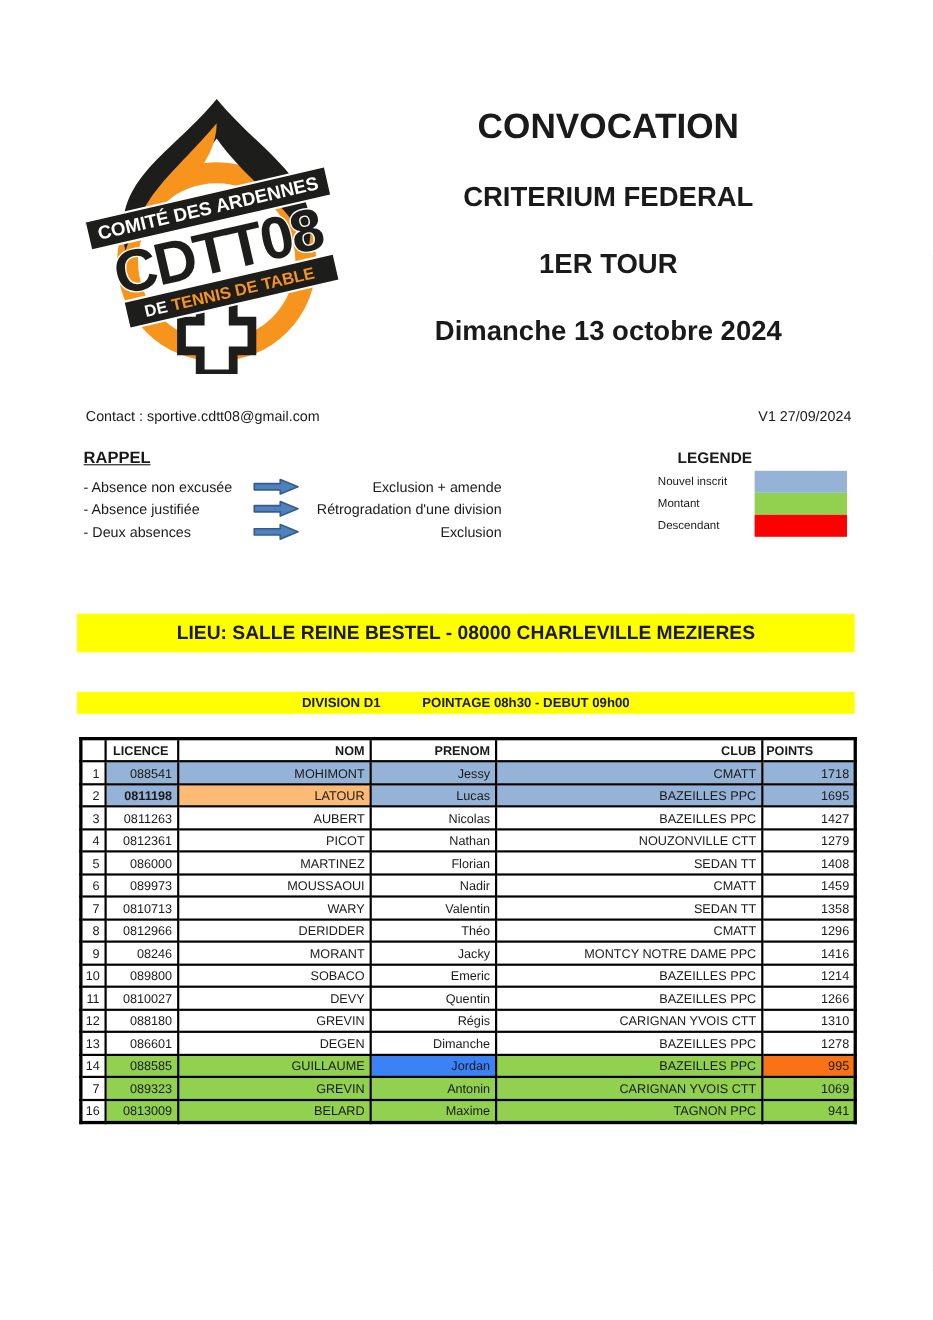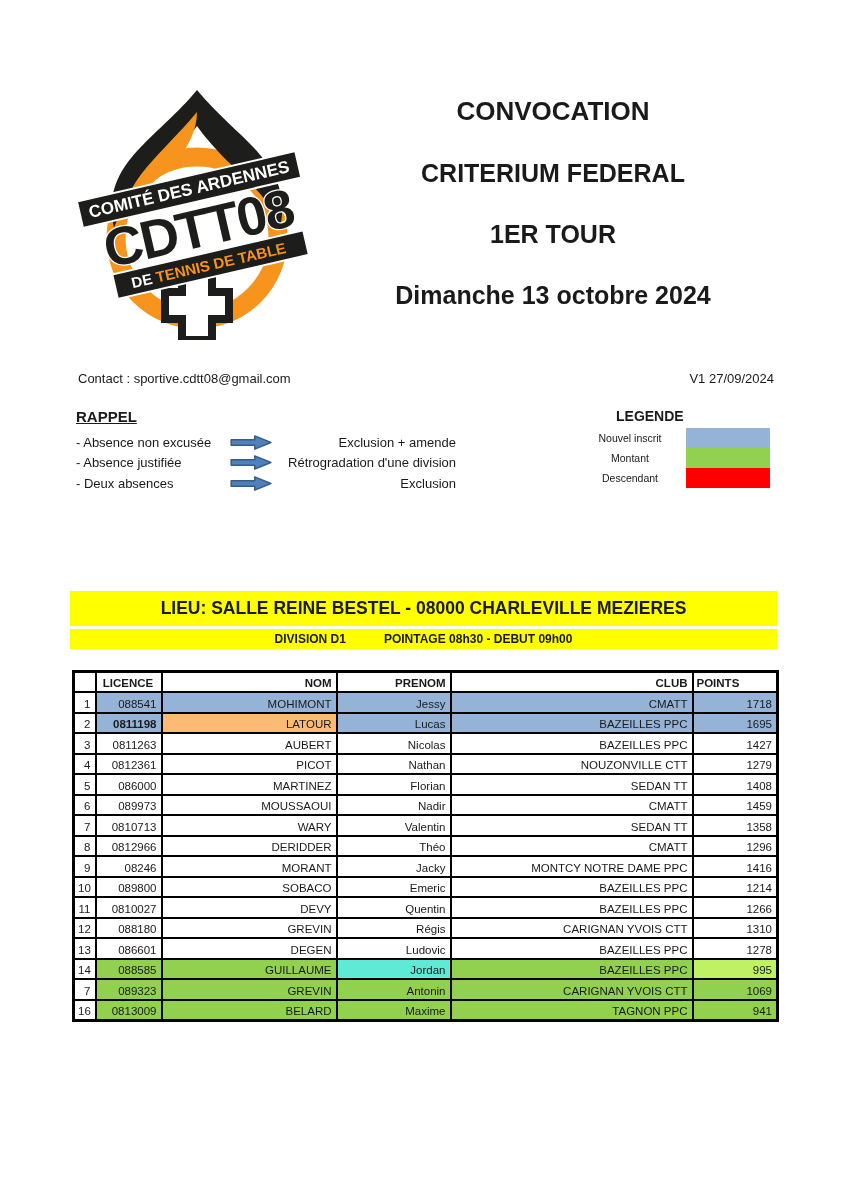--- a/index.html
+++ b/index.html
@@ -4,38 +4,38 @@
 <style>
   * { margin:0; padding:0; box-sizing:border-box; }
   html,body { background:#e9e9e9; }
   body { font-family:"Liberation Sans", sans-serif; color:#1a1a1a; }
   .page { position:relative; width:848px; height:1200px; background:#ffffff; margin:0 auto; overflow:hidden; }
 
   
   .logo-wrap { position:absolute; left:78px; top:78px; width:240px; height:262px; }
   .titles { position:absolute; left:330px; top:96px; width:446px; text-align:center; }
   .title-line { font-weight:bold; font-size:25px; letter-spacing:0px; margin-bottom:32px; }
-  .title-line:nth-child(1){ font-size:26px; }
+  .title-line:nth-child(1){ font-size:32px; }
 
   
   .contact-row { position:absolute; left:78px; top:371px; width:696px; display:flex; justify-content:space-between; font-size:13px; }
 
   
   .rappel { position:absolute; left:76px; top:408px; width:380px; }
   .rappel-title { font-size:15px; font-weight:bold; text-decoration:underline; margin-bottom:7px; }
   .rappel-row { display:flex; align-items:center; height:20.5px; font-size:13px; }
   .rappel-cause { width:152px; }
   .rappel-arrow { width:46px; height:17px; margin-right:8px; flex:0 0 auto; }
   .rappel-consequence { flex:1; text-align:right; }
 
   
   .legende { position:absolute; left:598px; top:408px; width:178px; }
   .legende-title { font-size:14px; font-weight:bold; margin-left:18px; margin-bottom:4px; }
   .legende-row { display:flex; align-items:stretch; height:20px; }
-  .legende-label { width:88px; font-size:10.5px; text-align:center; padding-right:24px; align-self:center; }
+  .legende-label { width:88px; font-size:10.5px; text-align:left; padding-right:24px; align-self:center; }
   .legende-swatch { width:84px; height:20px; }
 
   
   .banner-lieu { position:absolute; left:70px; top:558px; width:707px; height:35px; background:#ffff00; display:flex; align-items:center; justify-content:center; font-size:17.5px; font-weight:bold; }
   .banner-division { position:absolute; left:70px; top:629px; width:707px; height:20px; background:#ffff00; display:flex; align-items:center; justify-content:center; gap:38px; font-size:12px; font-weight:bold; }
 
   
   .roster-wrap { position:absolute; left:72px; top:670px; width:707px; }
   table.roster { border-collapse:collapse; width:100%; table-layout:fixed; border:3px solid #000; }
   table.roster th, table.roster td { border:2px solid #000; font-size:11.5px; height:20.5px; vertical-align:bottom; padding:0 4px 2px 3px; overflow:hidden; white-space:nowrap; }
@@ -122,21 +122,21 @@
           <span class="legende-label">Montant</span>
           <span class="legende-swatch" style="background: rgb(146, 208, 80);"></span>
         </div>
         <div class="legende-row">
           <span class="legende-label">Descendant</span>
           <span class="legende-swatch" style="background: rgb(255, 0, 0);"></span>
         </div>
       </div>
   </div>
 
-  <div class="banner-lieu" style="background: rgb(255, 255, 0); margin-top: 33px;">
+  <div class="banner-lieu" style="background: rgb(255, 255, 0);">
     <span>LIEU: SALLE REINE BESTEL - 08000 CHARLEVILLE MEZIERES</span>
   </div>
   <div class="banner-division" style="background: rgb(255, 255, 0);">
     <span>DIVISION D1</span>
     <span>POINTAGE 08h30 - DEBUT 09h00</span>
   </div>
 
   <div class="roster-wrap">
     <table class="roster">
       <colgroup>
@@ -251,31 +251,31 @@
             <td class="al-r">088180</td>
             <td class="al-r">GREVIN</td>
             <td class="al-r">Régis</td>
             <td class="al-r">CARIGNAN YVOIS CTT</td>
             <td class="al-r">1310</td>
           </tr>
           <tr>
             <td class="rownum">13</td>
             <td class="al-r">086601</td>
             <td class="al-r">DEGEN</td>
-            <td class="al-r">Ludovic</td>
+            <td class="al-r">Dimanche</td>
             <td class="al-r">BAZEILLES PPC</td>
             <td class="al-r">1278</td>
           </tr>
           <tr>
             <td class="rownum">14</td>
             <td class="al-r" style="background: rgb(146, 208, 80);">088585</td>
             <td class="al-r" style="background: rgb(146, 208, 80);">GUILLAUME</td>
-            <td class="al-r" style="background: #5eead4;">Jordan</td>
+            <td class="al-r" style="background: #3b82f6;">Jordan</td>
             <td class="al-r" style="background: rgb(146, 208, 80);">BAZEILLES PPC</td>
-            <td class="al-r" style="background: #bef264;">995</td>
+            <td class="al-r" style="background: #f97316;">995</td>
           </tr>
           <tr>
             <td class="rownum">7</td>
             <td class="al-r" style="background: rgb(146, 208, 80);">089323</td>
             <td class="al-r" style="background: rgb(146, 208, 80);">GREVIN</td>
             <td class="al-r" style="background: rgb(146, 208, 80);">Antonin</td>
             <td class="al-r" style="background: rgb(146, 208, 80);">CARIGNAN YVOIS CTT</td>
             <td class="al-r" style="background: rgb(146, 208, 80);">1069</td>
           </tr>
           <tr>

